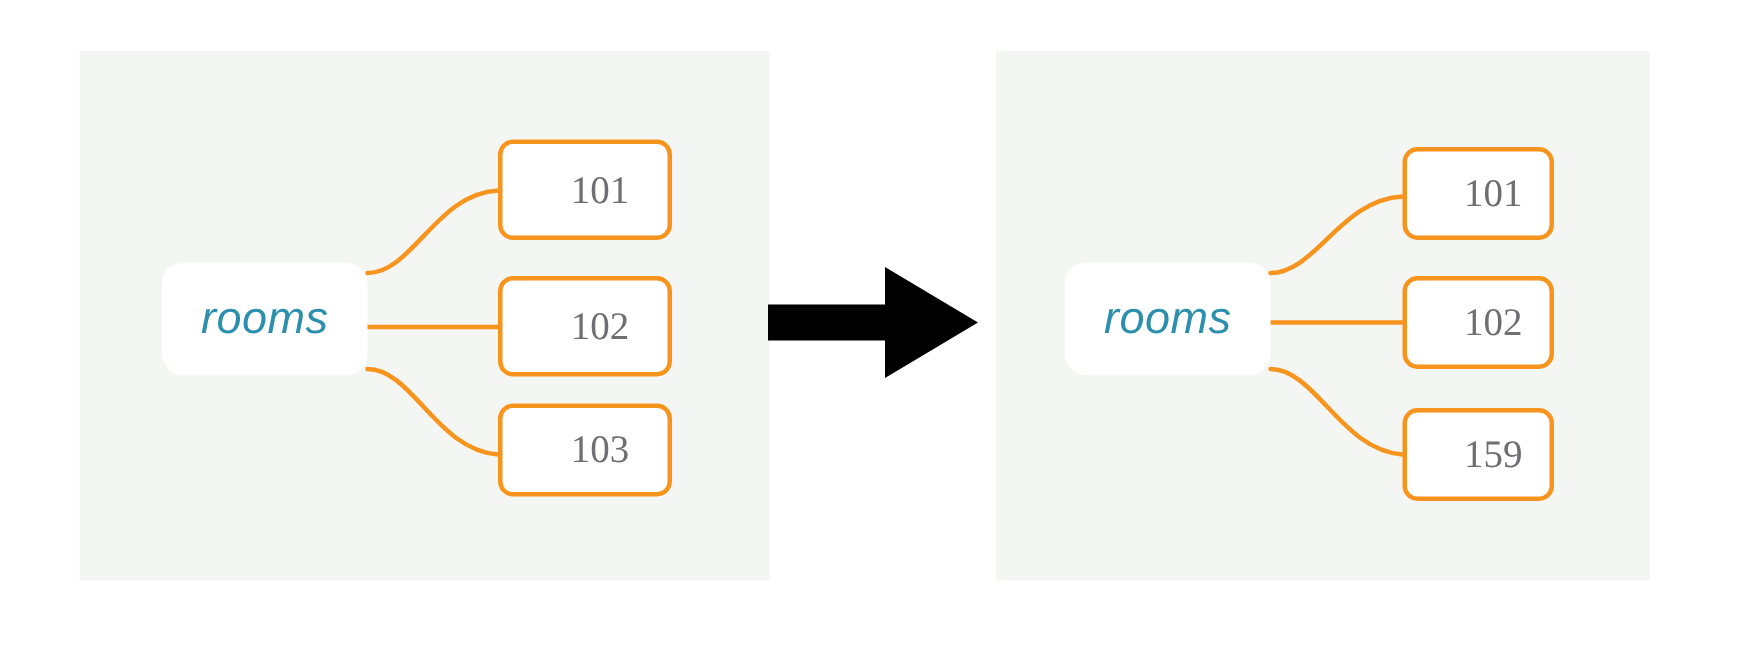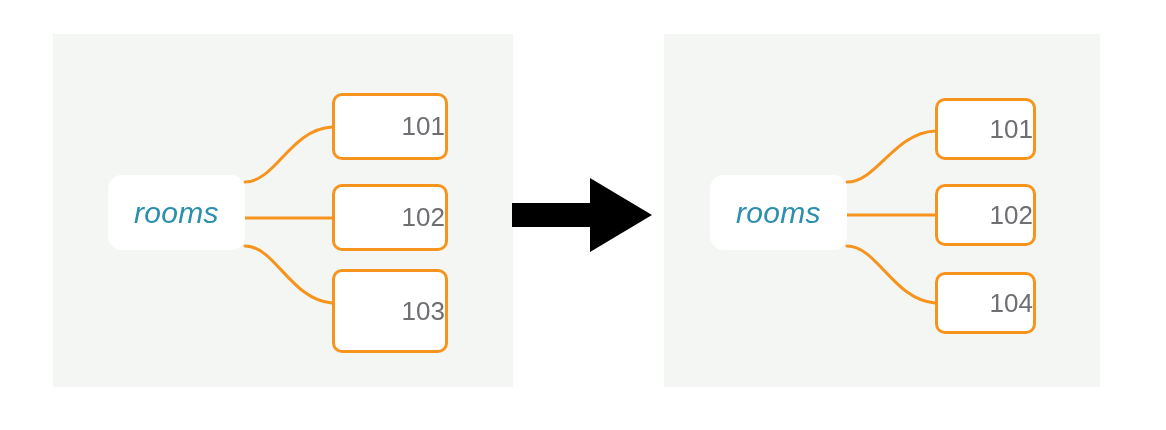--- a/index.html
+++ b/index.html
@@ -52,31 +52,32 @@
     color: #2b8fad;
     font-size: 30px;
     letter-spacing: 0.3px;
     border: none;
     font-style: italic;
   }
 
   .node-leaf {
     border: 3px solid #f7941e;
     border-radius: 10px;
-    justify-content: flex-end;
+    justify-content: center;
     padding-left: 20px;
     color: #6e6e73;
     font-size: 26px;
+    font-family: Liberation Serif, serif;
   }
 
   
   #before-root      { left: 55px;  top: 141px; width: 137px; height: 75px; }
   #before-leaf-0    { left: 279px; top: 59px;  width: 116px; height: 67px; }
   #before-leaf-1    { left: 279px; top: 150px; width: 116px; height: 67px; }
-  #before-leaf-2    { left: 279px; top: 235px; width: 116px; height: 84px; }
+  #before-leaf-2    { left: 279px; top: 235px; width: 116px; height: 62px; }
 
   
   #after-root       { left: 46px;  top: 141px; width: 137px; height: 75px; }
   #after-leaf-0     { left: 271px; top: 64px;  width: 101px; height: 62px; }
   #after-leaf-1     { left: 271px; top: 150px; width: 101px; height: 62px; }
   #after-leaf-2     { left: 271px; top: 238px; width: 101px; height: 62px; }
 
   
   #transform-arrow {
     position: absolute;
@@ -143,17 +144,17 @@
 
     <div class="node node-leaf" id="after-leaf-0">
       <span>101</span>
     </div>
 
     <div class="node node-leaf" id="after-leaf-1">
       <span>102</span>
     </div>
 
     <div class="node node-leaf" id="after-leaf-2">
-      <span>104</span>
+      <span>159</span>
     </div>
   </div>
 
 </div>
 
 </body></html>

